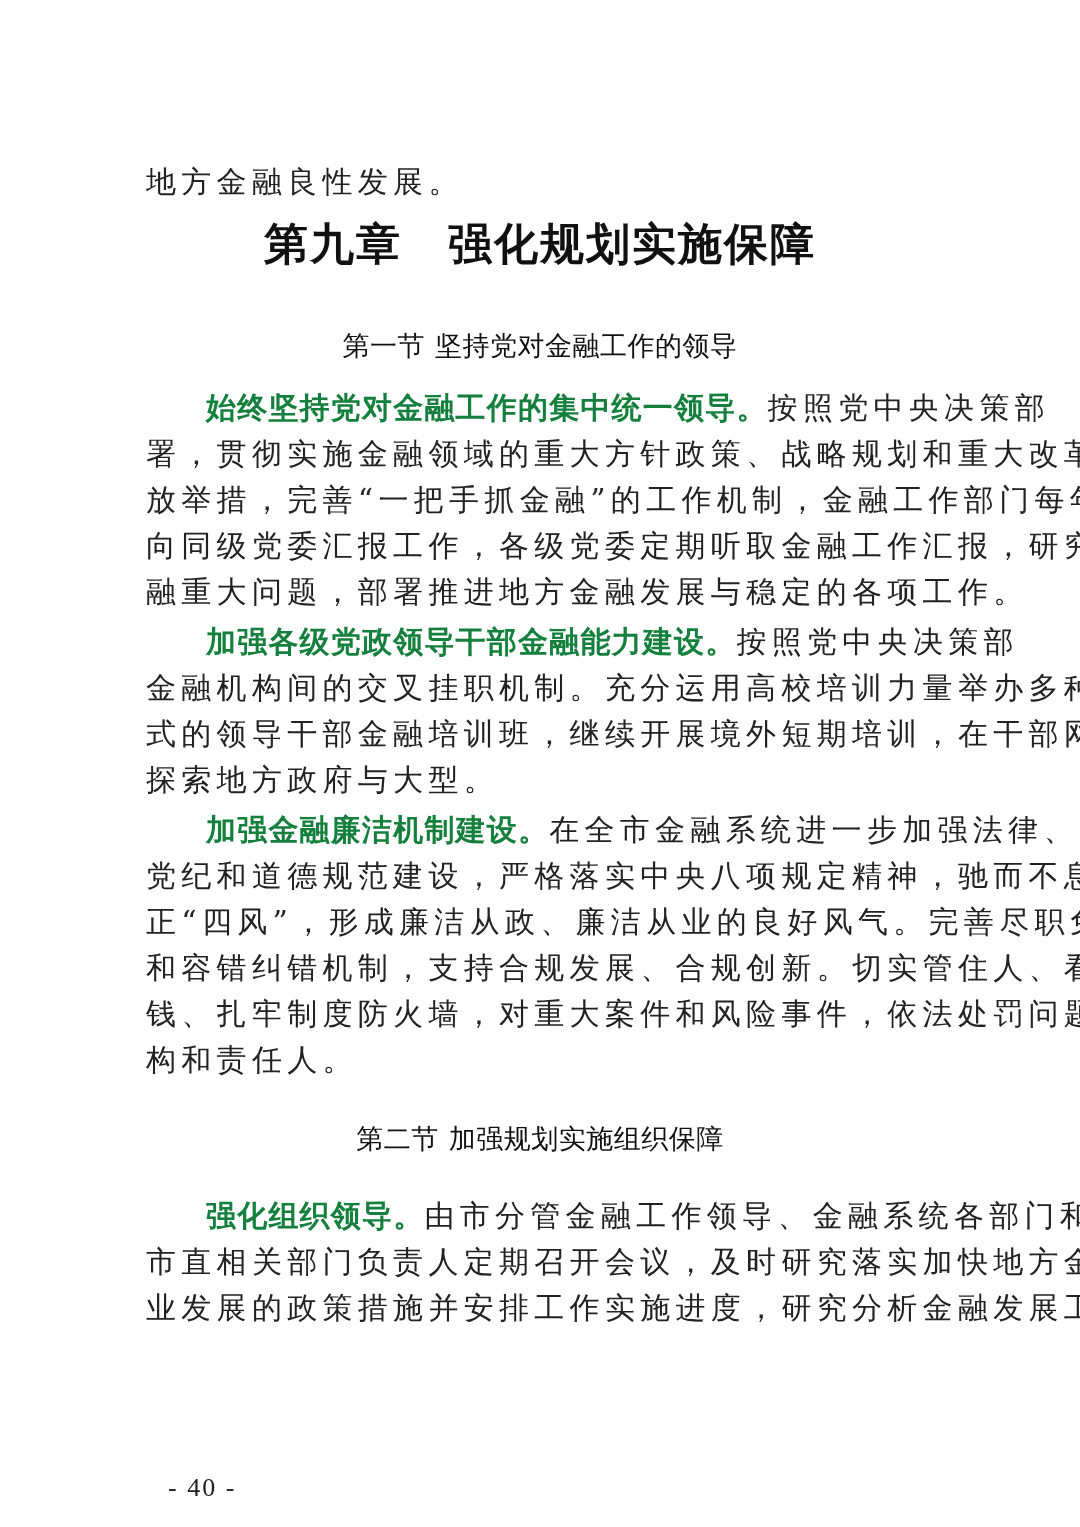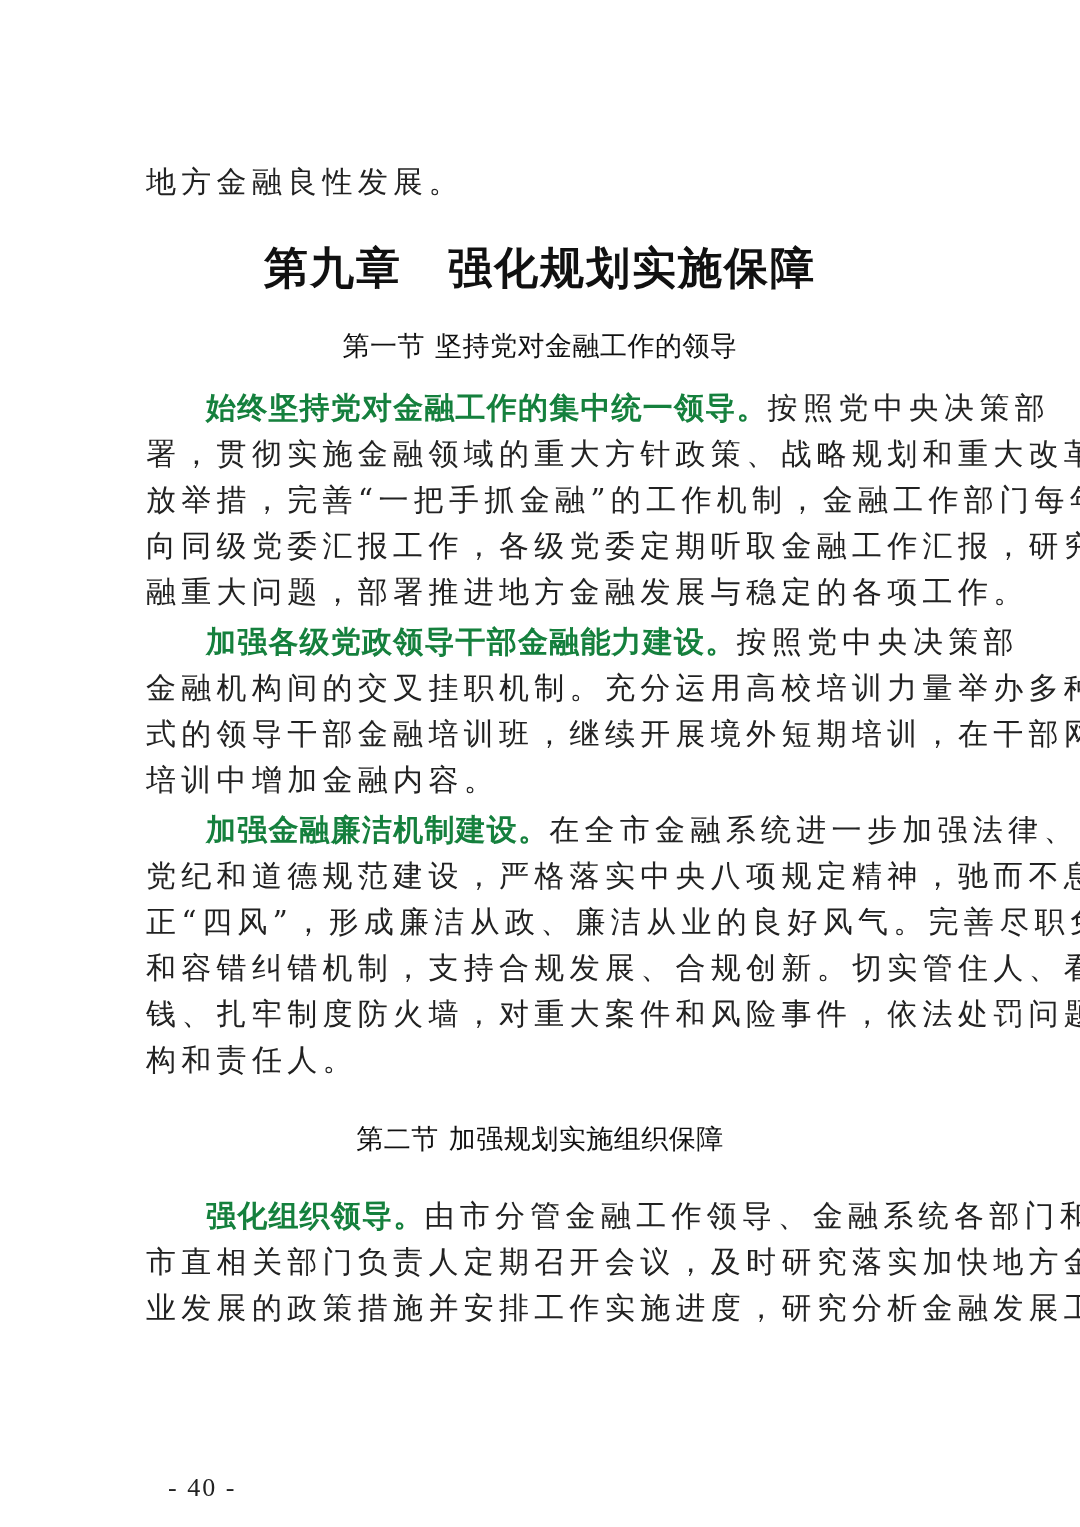--- a/index.html
+++ b/index.html
@@ -29,21 +29,21 @@
       font-size: 30px;
       line-height: 40px;
       white-space: nowrap;
       letter-spacing: 5.3px;
       color: #222;
     }
     .chapter-title {
       position: absolute;
       left: 0;
       width: 1080px;
-      top: 240px;
+      top: 216px;
       text-align: center;
       font-size: 44px;
       font-weight: bold;
       line-height: 56px;
       letter-spacing: 2px;
       color: #111;
       font-family: "DejaVu Serif", "Liberation Serif", serif;
     }
     .chapter-title .gap { display: inline-block; width: 46px; }
     .section-title {
@@ -96,21 +96,21 @@
   <div class="line" style="top:434px;">署，贯彻实施金融领域的重大方针政策、战略规划和重大改革开</div>
   <div class="line" style="top:480px;">放举措，完善“一把手抓金融”的工作机制，金融工作部门每年</div>
   <div class="line" style="top:526px;">向同级党委汇报工作，各级党委定期听取金融工作汇报，研究金</div>
   <div class="line" style="top:572px;">融重大问题，部署推进地方金融发展与稳定的各项工作。</div>
 
   <div class="line indent" style="top:622px;">
     <span class="lead">加强各级党政领导干部金融能力建设。</span><span>按照党中央决策部</span>
   </div>
   <div class="line" style="top:668px;">金融机构间的交叉挂职机制。充分运用高校培训力量举办多种形</div>
   <div class="line" style="top:714px;">式的领导干部金融培训班，继续开展境外短期培训，在干部网络</div>
-  <div class="line" style="top:760px;">培训中增加金融内容。</div>
+  <div class="line" style="top:760px;">探索地方政府与大型。</div>
 
   <div class="line indent" style="top:810px;">
     <span class="lead">加强金融廉洁机制建设。</span><span>在全市金融系统进一步加强法律、</span>
   </div>
   <div class="line" style="top:856px;">党纪和道德规范建设，严格落实中央八项规定精神，驰而不息纠</div>
   <div class="line" style="top:902px;">正“四风”，形成廉洁从政、廉洁从业的良好风气。完善尽职免责</div>
   <div class="line" style="top:948px;">和容错纠错机制，支持合规发展、合规创新。切实管住人、看住</div>
   <div class="line" style="top:994px;">钱、扎牢制度防火墙，对重大案件和风险事件，依法处罚问题机</div>
   <div class="line" style="top:1040px;">构和责任人。</div>
 

